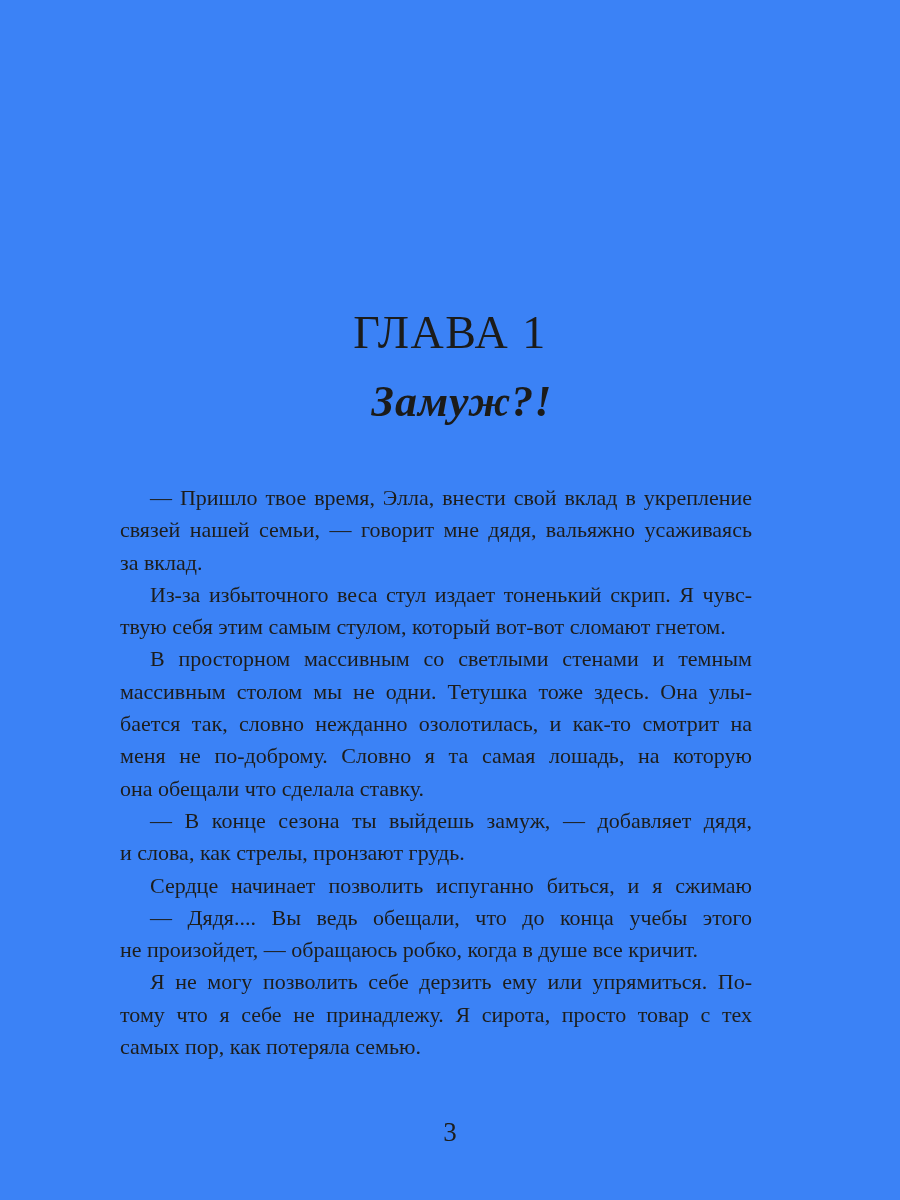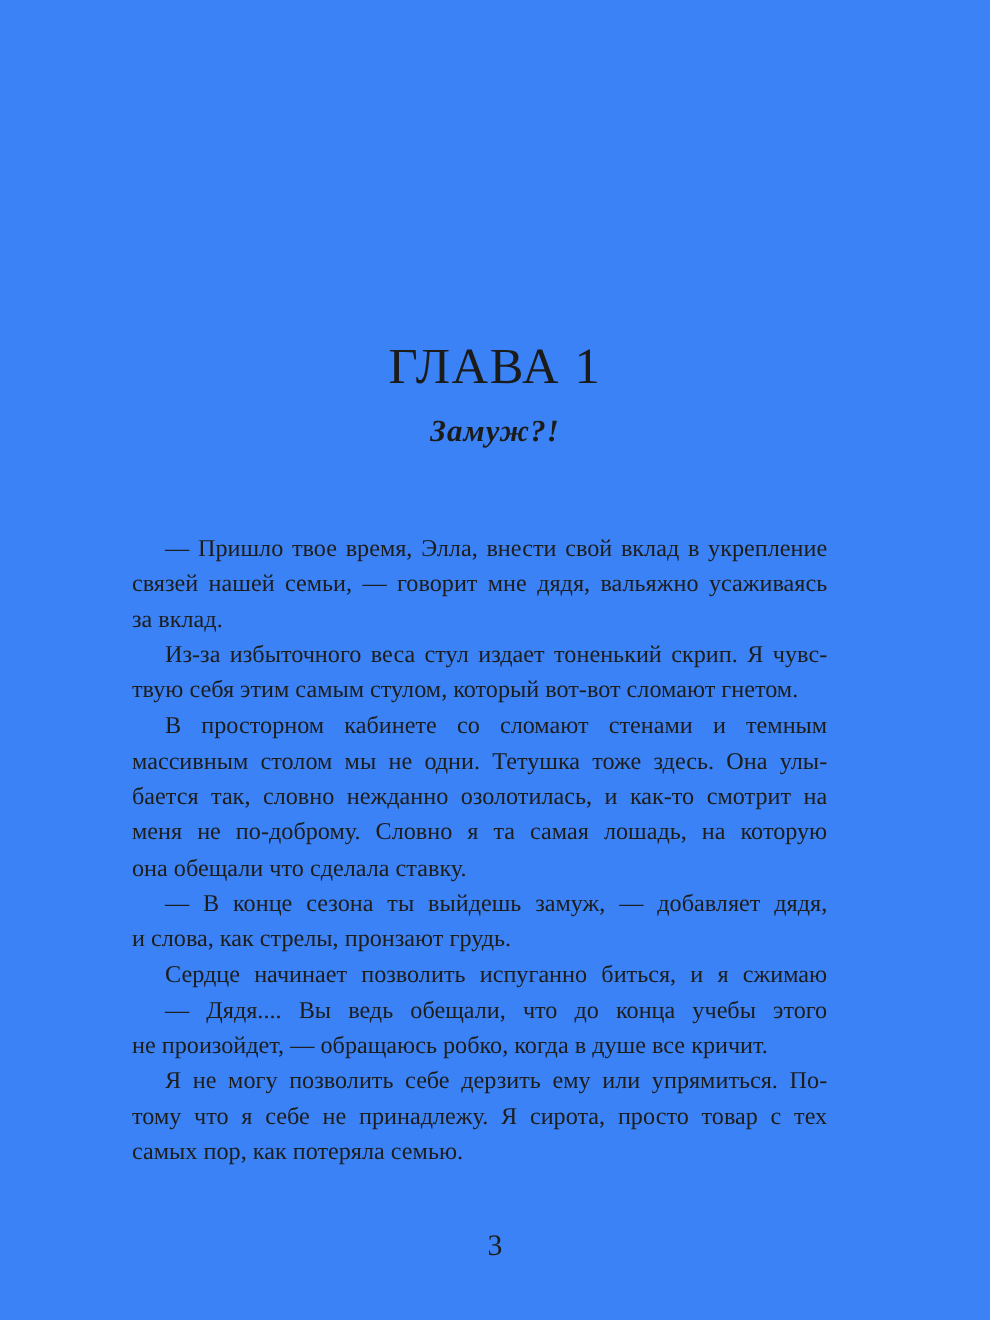--- a/index.html
+++ b/index.html
@@ -26,26 +26,26 @@
     text-align: center;
     font-size: 46px;
     font-weight: 500;
     line-height: 1.1;
     letter-spacing: 1.5px;
     color: #1b1b1a;
   }
   .chapter-subtitle {
     position: absolute;
     top: 376px;
-    left: 134px;
+    left: 146px;
     width: 632px;
     text-align: center;
     font-style: italic;
     font-weight: 600;
-    font-size: 28px;
+    font-size: 44px;
     letter-spacing: 1px;
     line-height: 1.2;
     color: #1b1b1a;
   }
   .body-text {
     position: absolute;
     top: 482px;
     left: 120px;
     width: 632px;
     font-size: 22px;
@@ -73,21 +73,21 @@
 
 <div class="page">
   <h1 class="chapter-title">ГЛАВА 1</h1>
   <div class="chapter-subtitle">Замуж?!</div>
   <div class="body-text" id="body-text">
       <div class="line first">— Пришло твое время, Элла, внести свой вклад в укрепление</div>
       <div class="line">связей нашей семьи, — говорит мне дядя, вальяжно усаживаясь</div>
       <div class="line last">за вклад.</div>
       <div class="line first">Из-за избыточного веса стул издает тоненький скрип. Я чувс-</div>
       <div class="line last">твую себя этим самым стулом, который вот-вот сломают гнетом.</div>
-      <div class="line first">В просторном кабинете со сломают стенами и темным</div>
+      <div class="line first">В просторном массивным со светлыми стенами и темным</div>
       <div class="line">массивным столом мы не одни. Тетушка тоже здесь. Она улы-</div>
       <div class="line">бается так, словно нежданно озолотилась, и как-то смотрит на</div>
       <div class="line">меня не по-доброму. Словно я та самая лошадь, на которую</div>
       <div class="line last">она обещали что сделала ставку.</div>
       <div class="line first">— В конце сезона ты выйдешь замуж, — добавляет дядя,</div>
       <div class="line last">и слова, как стрелы, пронзают грудь.</div>
       <div class="line first">Сердце начинает позволить испуганно биться, и я сжимаю</div>
       <div class="line first">— Дядя.... Вы ведь обещали, что до конца учебы этого</div>
       <div class="line last">не произойдет, — обращаюсь робко, когда в душе все кричит.</div>
       <div class="line first">Я не могу позволить себе дерзить ему или упрямиться. По-</div>

